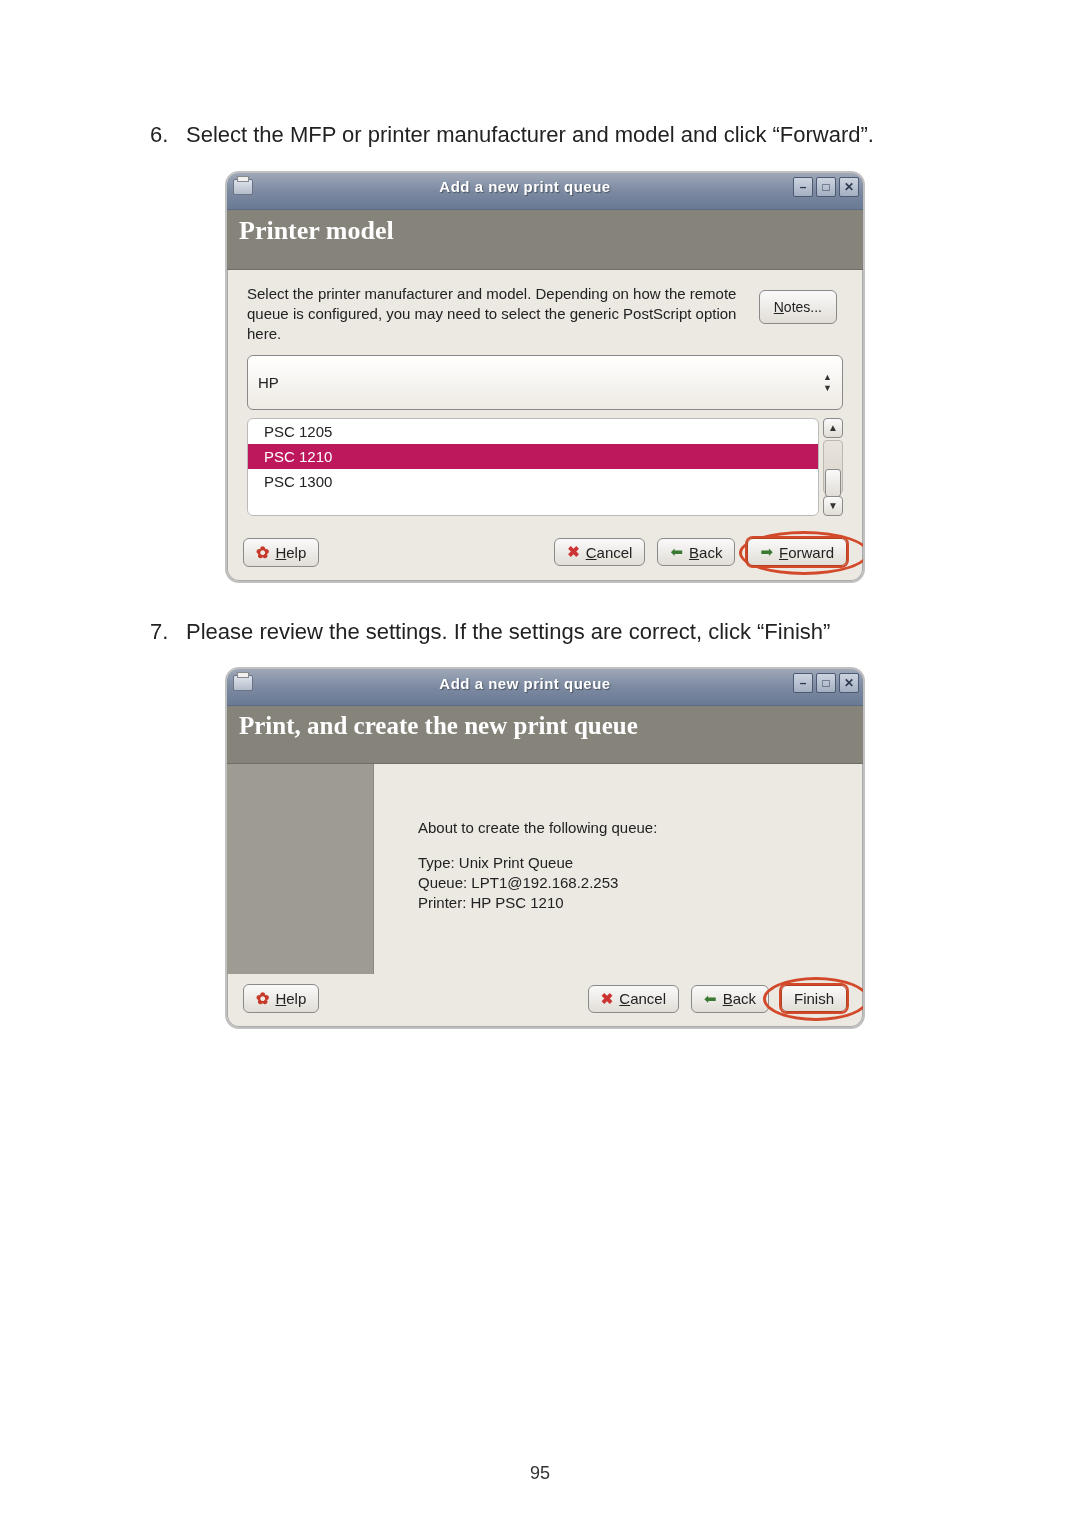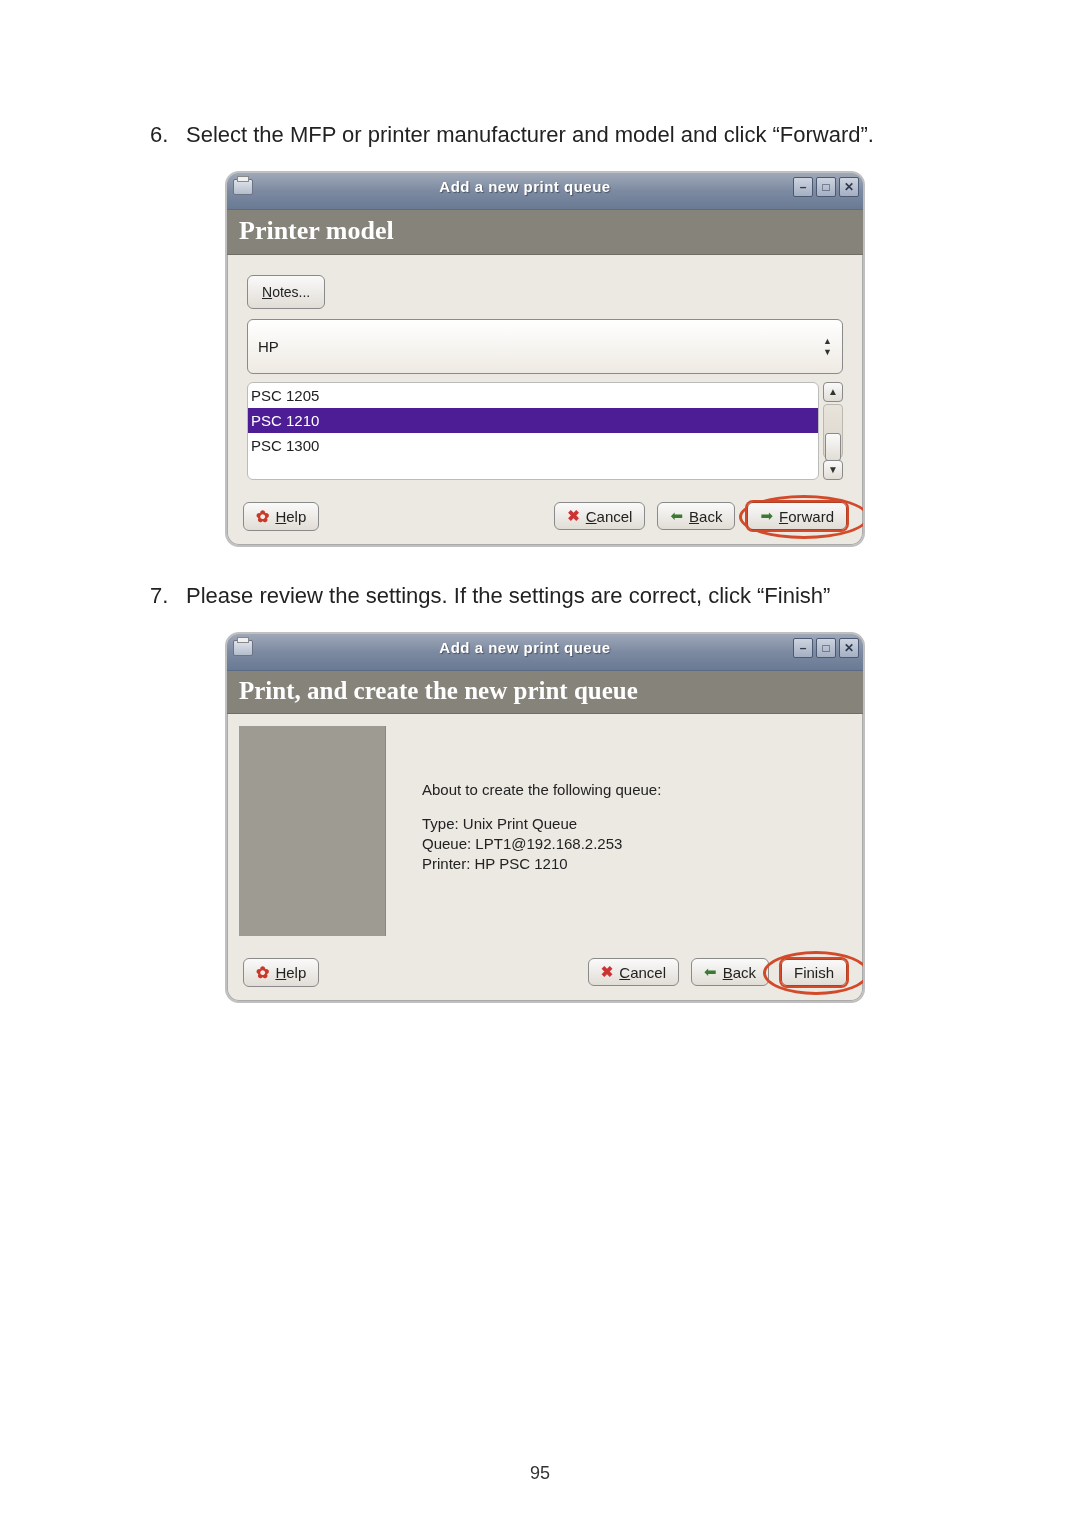--- a/index.html
+++ b/index.html
@@ -81,21 +81,21 @@
     background:linear-gradient(to bottom,#cdd4e0,#a4afc2);
     display:flex;align-items:center;justify-content:center;
     font-size:12px;font-weight:bold;color:#2e3a4f;line-height:1;
   }
 
   .section-header {
     background: #86837b;
     color: #fff;
     font-family: Georgia, 'Times New Roman', serif;
     font-weight: bold;
-    padding: 6px 12px 8px 12px;
+    padding: 6px 12px 23px 12px;
     border-bottom:1px solid #6f6d66;
   }
   .d1 .section-header { font-size: 26px; }
   .d2 .section-header { font-size: 25px; }
 
   .dialog-body {
     padding: 14px 20px 12px 20px;
   }
   .desc-row { display:flex; align-items:flex-start; gap:20px; }
   .desc-text {
@@ -130,22 +130,22 @@
   .listbox-wrap{
     margin-top:8px;
     display:flex;gap:4px;
   }
   .listbox {
     flex:1;
     border:1px solid #bbb;border-radius:6px;background:#fff;
     height:96px;overflow:hidden;
     font-size:15px;
   }
-  .listbox .li { padding:4px 3px; }
-  .listbox .li.sel { background:#4c1d95;color:#fff; }
+  .listbox .li { padding:4px 16px; }
+  .listbox .li.sel { background:#be185d;color:#fff; }
   .vscroll{
     width:20px;display:flex;flex-direction:column;
   }
   .vscroll .arr{
     border:1px solid #8a8a8a;border-radius:4px;height:18px;
     background:linear-gradient(to bottom,#fafafa,#e1ddd6);
     display:flex;align-items:center;justify-content:center;font-size:10px;color:#333;
   }
   .vscroll .track{
     flex:1;border:1px solid #bcb8af;border-radius:4px;margin:2px 0;
@@ -170,21 +170,21 @@
   }
   .btn .ul{text-decoration:underline;}
   .btn.highlight{ box-shadow:0 0 0 2px #d24a2a; border-color:#b23f22; position:relative; z-index:2;}
   .ic{display:inline-flex;align-items:center;justify-content:center;}
   .ic-life{ color:#c73a2a;font-weight:bold;font-size:16px;}
   .ic-x{ color:#c33;font-weight:bold;font-size:15px;}
   .ic-back{ color:#3a7a32;font-size:15px;}
   .ic-fwd{ color:#3a7a32;font-size:15px;}
 
   .d2 .dialog-body{
-    display:flex;gap:0;padding:12px;
+    display:flex;gap:8px;padding:0;
   }
   .d2 .leftpane{
     width:146px;min-height:210px;background:#9e9b93;border-right:1px solid #8a877f;
   }
   .d2 .rightpane{
     flex:1;padding:54px 20px 40px 36px;font-size:15px;line-height:1.35;
   }
   .d2 .about{margin-bottom:14px;}
   .d2 .kv{margin:0;}
 
@@ -213,20 +213,21 @@
       <span class="title">Add a new print queue</span>
       <span class="winbtns">
         <span class="wb">–</span>
         <span class="wb">□</span>
         <span class="wb">✕</span>
       </span>
     </div>
     <div class="section-header">Printer model</div>
     <div class="dialog-body">
       <div class="desc-row">
+        <div class="desc-text">Select the printer manufacturer and model. Depending on how the remote queue is configured, you may need to select the generic PostScript option here.</div>
         <div class="notes-btn">
           <span class="ul">N</span><span>otes...</span>
         </div>
       </div>
 
       <div class="combo">
         <span>HP</span>
         <span class="spin">
             <span>▲</span>
             <span>▼</span>

